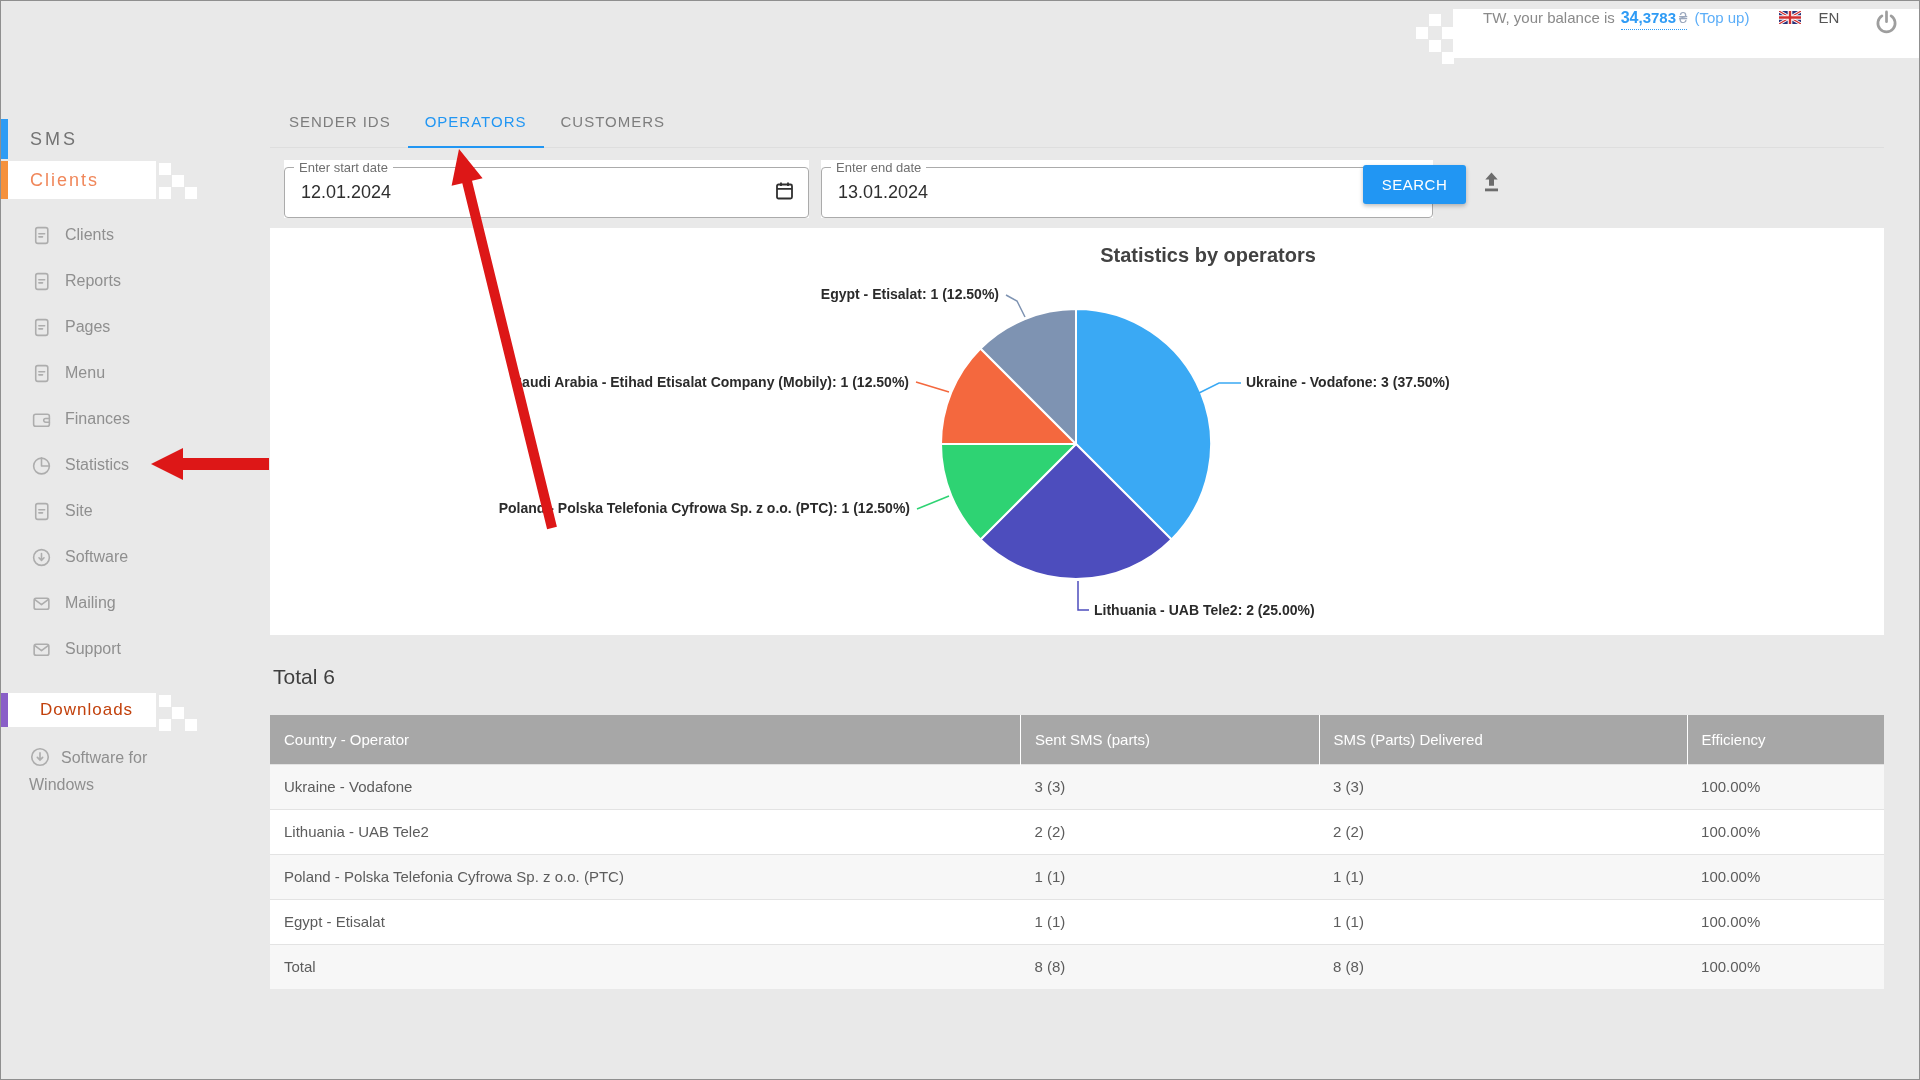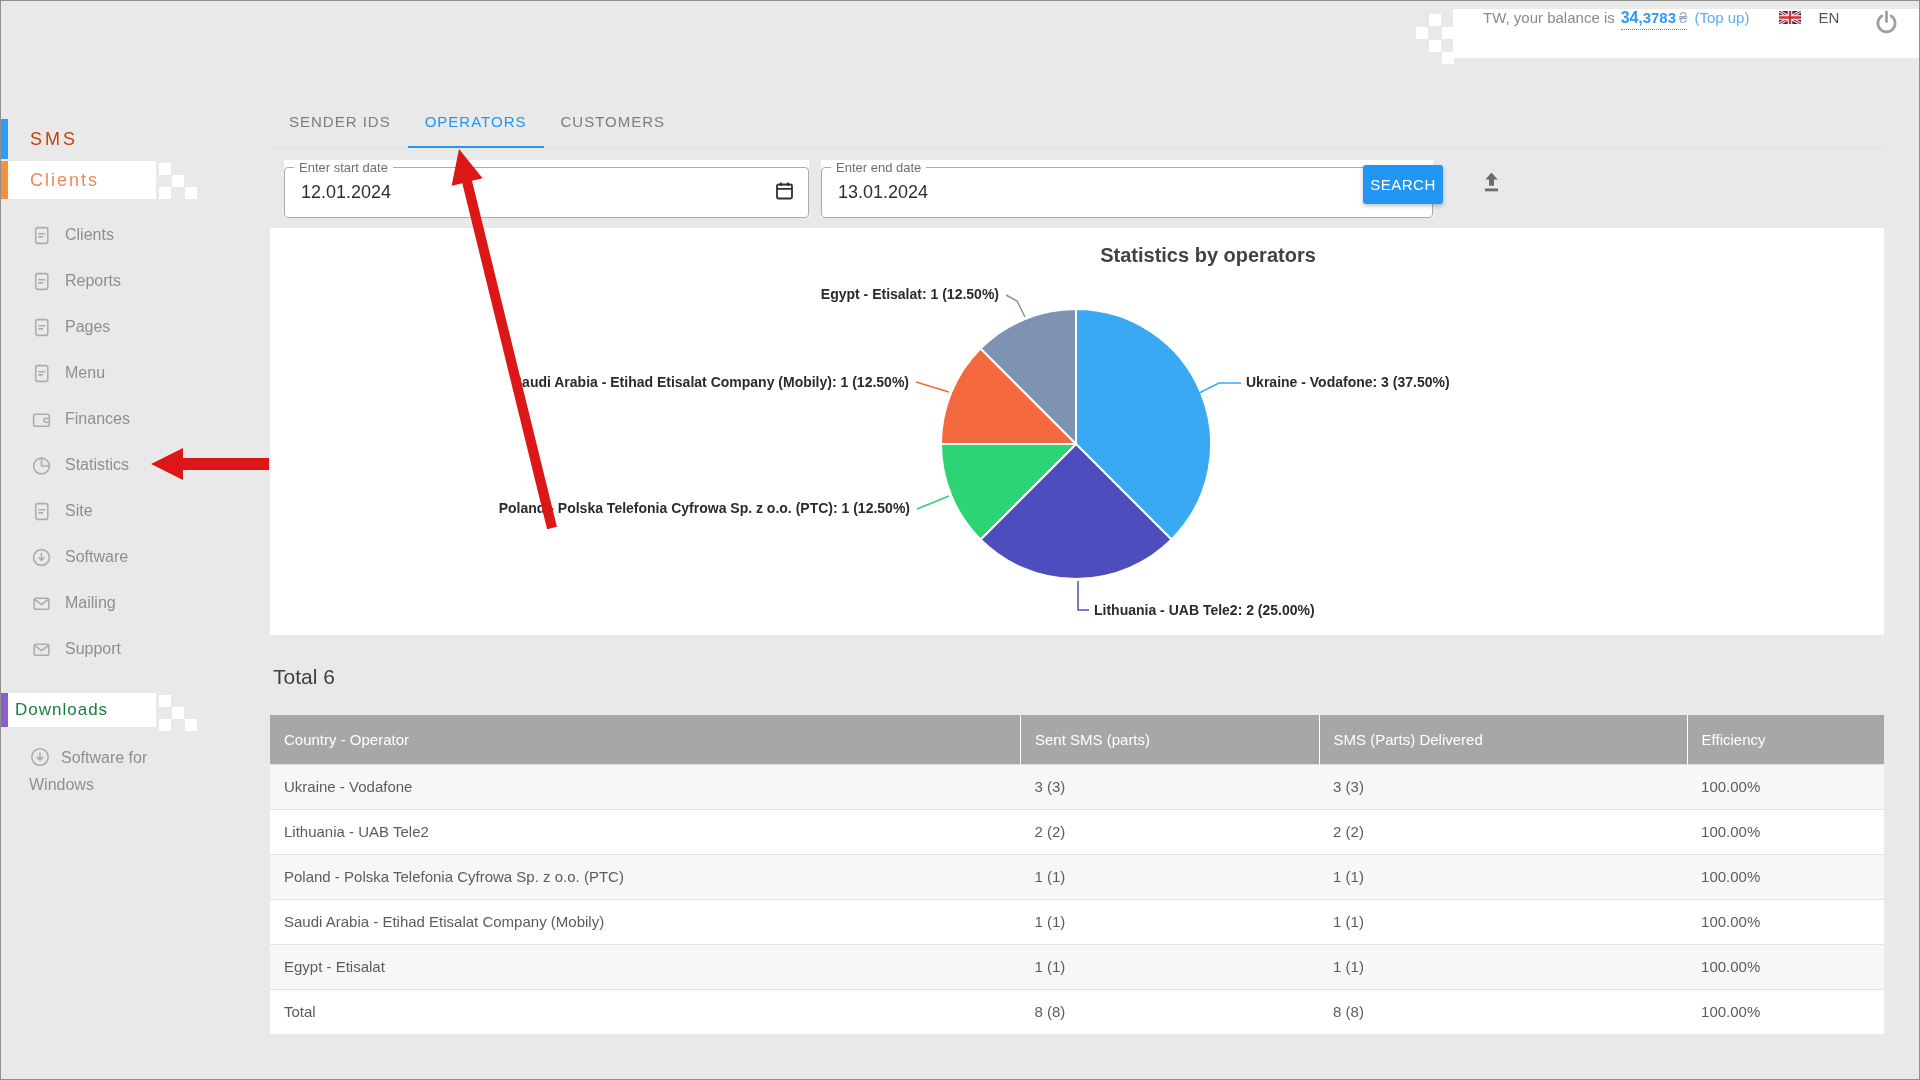--- a/index.html
+++ b/index.html
@@ -24,27 +24,27 @@
   .balance .cur { font-size:15px; color:#9aa7bd; margin-left:3px; }
   .topup { margin-left:7px; font-size:15px; color:#5caef8; cursor:pointer; white-space:nowrap; }
   .lang { margin-left:30px; display:flex; align-items:center; gap:17px; font-size:15px; color:#555; cursor:pointer; }
   .power { margin-left:34px; margin-right:46px; cursor:pointer; display:flex; }
   .px { position:absolute; width:12px; height:12px; background:#fff; }
   
   .band { position:absolute; left:0; display:flex; align-items:center; }
   .band .bar { position:absolute; left:0; top:0; bottom:0; width:7px; }
   .band-sms   { top:118px; height:40px; width:270px; }
   .band-sms .bar { background:#2e9cf4; }
-  .band-sms .lbl { margin-left:29px; font-size:18px; letter-spacing:3px; color:#c2410c; }
+  .band-sms .lbl { margin-left:29px; font-size:18px; letter-spacing:3px; color:#737373; }
   .band-clients { top:160px; height:38px; width:155px; background:#fff; }
   .band-clients .bar { background:#f5913c; }
   .band-clients .lbl { margin-left:29px; font-size:18px; letter-spacing:2px; color:#f0875a; }
   .band-downloads { top:692px; height:34px; width:155px; background:#fff; }
   .band-downloads .bar { background:#8a5fc8; }
-  .band-downloads .lbl { margin-left:14px; font-size:17px; letter-spacing:1px; color:#15803d; }
+  .band-downloads .lbl { margin-left:39px; font-size:17px; letter-spacing:1px; color:#c2410c; }
   .menu { position:absolute; left:0; top:211px; width:270px; }
   .menu-item { height:46px; display:flex; align-items:center; padding-left:30px; gap:13px;
                font-size:16px; color:#8f8f8f; cursor:pointer; }
   .menu-item svg { width:21px; height:21px; stroke:#adadad; fill:none; stroke-width:1.5; stroke-linecap:round; stroke-linejoin:round; }
   .sfw { position:absolute; left:28px; top:743px; width:175px; font-size:16px; color:#8f8f8f;
          line-height:27px; cursor:pointer; }
   .sfw svg { width:22px; height:22px; stroke:#adadad; fill:none; stroke-width:1.5; stroke-linecap:round;
              vertical-align:-5px; margin-right:10px; }
   
   .tabs { position:absolute; left:269px; top:95px; width:1614px; height:52px;
@@ -53,21 +53,21 @@
          color:#7d7d7d; cursor:pointer; position:relative; }
   .tab.active { color:#2196f3; }
   .tab.active::after { content:""; position:absolute; left:0; right:0; bottom:-1px; height:2px; background:#2196f3; }
   
   .datefield { position:absolute; top:159px; height:58px; background:#fff; cursor:text; }
   .datefield fieldset { position:absolute; inset:0; border:1px solid #ababab; border-radius:4px; padding:0; }
   .datefield legend { font-size:13px; color:#6f6f6f; margin-left:9px; padding:0 5px; }
   .datefield .val { position:absolute; left:17px; top:22px; font-size:18px; color:#2f2f2f; }
   .datefield .cal { position:absolute; right:14px; top:20px; }
   .cal svg { width:21px; height:21px; stroke:#2f2f2f; fill:none; stroke-width:1.8; }
-  .search-btn { position:absolute; left:1362px; top:164px; width:80px; height:39px;
+  .search-btn { position:absolute; left:1362px; top:164px; width:103px; height:39px;
     background:#2196f3; color:#fff; border:none; border-radius:3px; font-size:15px; letter-spacing:.5px;
     font-family:inherit; cursor:pointer; box-shadow:0 2px 4px rgba(0,0,0,.25); }
   .upload { position:absolute; left:1477px; top:169px; cursor:pointer; }
   
   .chart-panel { position:absolute; left:269px; top:227px; width:1614px; height:407px; background:#fff; }
   .chart-title { position:absolute; left:269px; top:243px; width:1876px; text-align:center;
                  font-size:20px; font-weight:bold; color:#424242; }
   #pieSvg { position:absolute; left:269px; top:227px; }
   .pie-label { position:absolute; font-size:14px; font-weight:bold; color:#2b2b2b; white-space:nowrap; }
   
@@ -302,26 +302,20 @@
         <td>2 (2)</td>
         <td>100.00%</td>
       </tr>
       <tr>
         <td>Poland - Polska Telefonia Cyfrowa Sp. z o.o. (PTC)</td>
         <td>1 (1)</td>
         <td>1 (1)</td>
         <td>100.00%</td>
       </tr>
       <tr>
-        <td>Saudi Arabia - Etihad Etisalat Company (Mobily)</td>
-        <td>1 (1)</td>
-        <td>1 (1)</td>
-        <td>100.00%</td>
-      </tr>
-      <tr>
         <td>Egypt - Etisalat</td>
         <td>1 (1)</td>
         <td>1 (1)</td>
         <td>100.00%</td>
       </tr>
       <tr>
         <td>Total</td>
         <td>8 (8)</td>
         <td>8 (8)</td>
         <td>100.00%</td>

